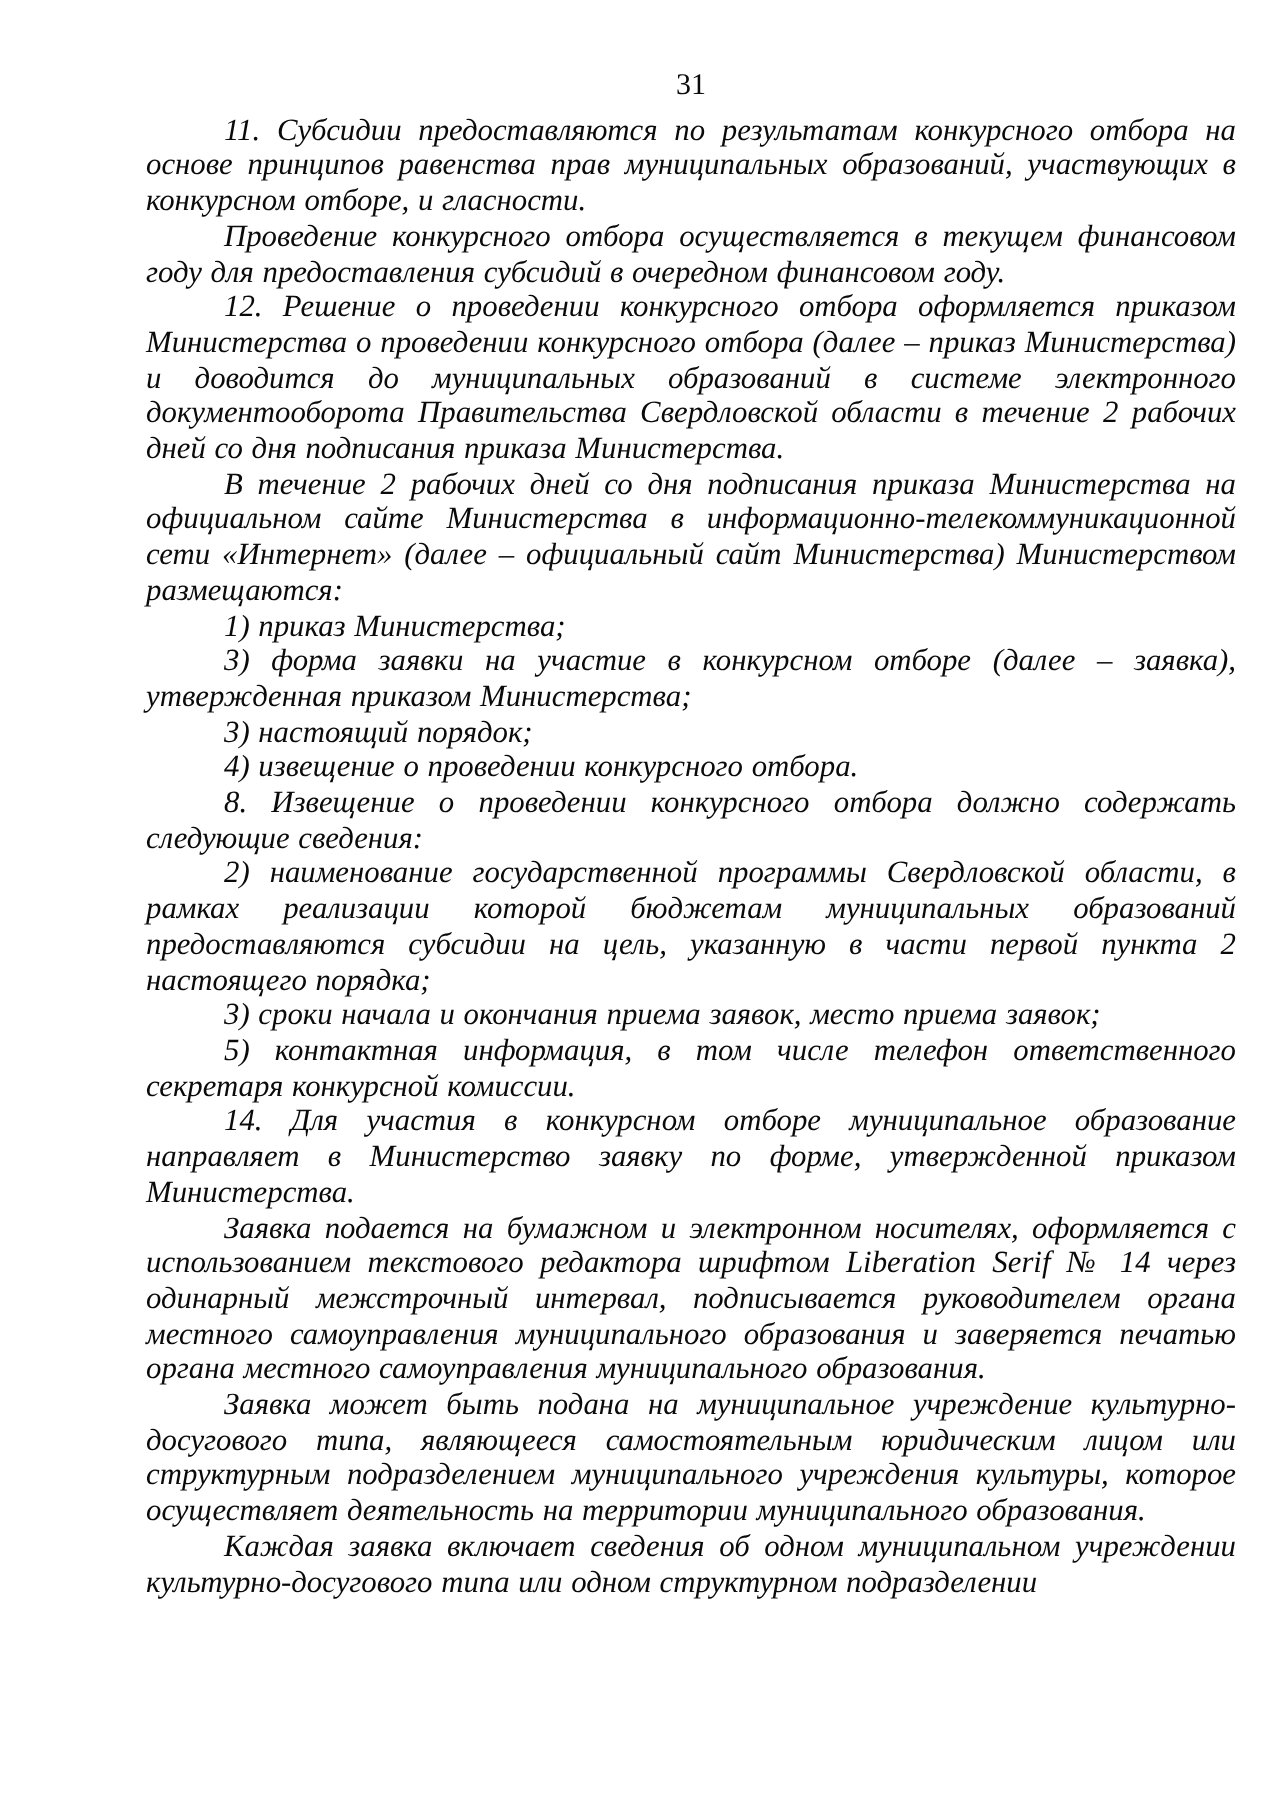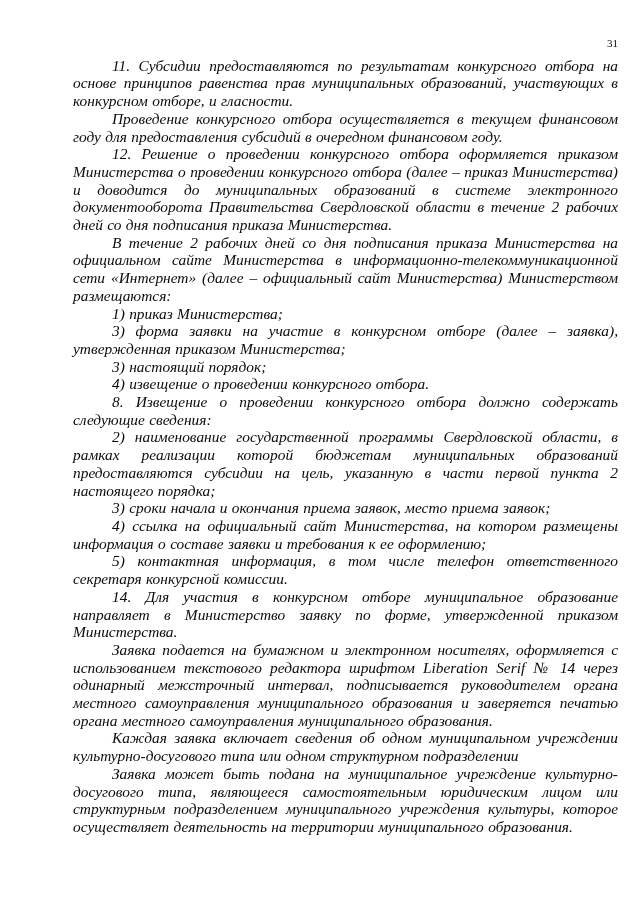--- a/index.html
+++ b/index.html
@@ -16,22 +16,22 @@
     font-family: "Liberation Serif", "DejaVu Serif", serif;
     color: #0a0a0a;
   }
   .content {
     position: absolute;
     top: 35px;
     left: 73px;
     width: 545px;
   }
   .page-number {
-    text-align: right;
-    font-size: 11px;
+    text-align: center;
+    font-size: 15px;
     line-height: 17.7px;
     margin: 0 0 4px 0;
   }
   .para {
     margin: 0;
     font-size: 15.4px;
     line-height: 17.7px;
     text-align: justify;
     text-indent: 39px;
     word-spacing: 0.5px;
@@ -49,21 +49,20 @@
         <p class="para">Проведение конкурсного отбора осуществляется в текущем финансовом году для предоставления субсидий в очередном финансовом году.</p>
         <p class="para">12. Решение о проведении конкурсного отбора оформляется приказом Министерства о проведении конкурсного отбора (далее – приказ Министерства) и доводится до муниципальных образований в системе электронного документооборота Правительства Свердловской области в течение 2 рабочих дней со дня подписания приказа Министерства.</p>
         <p class="para">В течение 2 рабочих дней со дня подписания приказа Министерства на официальном сайте Министерства в информационно-телекоммуникационной сети «Интернет» (далее – официальный сайт Министерства) Министерством размещаются:</p>
         <p class="para">1) приказ Министерства;</p>
         <p class="para">3) форма заявки на участие в конкурсном отборе (далее – заявка), утвержденная приказом Министерства;</p>
         <p class="para">3) настоящий порядок;</p>
         <p class="para">4) извещение о проведении конкурсного отбора.</p>
         <p class="para">8. Извещение о проведении конкурсного отбора должно содержать следующие сведения:</p>
         <p class="para">2) наименование государственной программы Свердловской области, в рамках реализации которой бюджетам муниципальных образований предоставляются субсидии на цель, указанную в части первой пункта 2 настоящего порядка;</p>
         <p class="para">3) сроки начала и окончания приема заявок, место приема заявок;</p>
-        <p class="para">4) ссылка на официальный сайт Министерства, на котором размещены информация о составе заявки и требования к ее оформлению;</p>
         <p class="para">5) контактная информация, в том числе телефон ответственного секретаря конкурсной комиссии.</p>
         <p class="para">14. Для участия в конкурсном отборе муниципальное образование направляет в Министерство заявку по форме, утвержденной приказом Министерства.</p>
         <p class="para">Заявка подается на бумажном и электронном носителях, оформляется с использованием текстового редактора шрифтом Liberation Serif № 14 через одинарный межстрочный интервал, подписывается руководителем органа местного самоуправления муниципального образования и заверяется печатью органа местного самоуправления муниципального образования.</p>
+        <p class="para">Заявка может быть подана на муниципальное учреждение культурно-досугового типа, являющееся самостоятельным юридическим лицом или структурным подразделением муниципального учреждения культуры, которое осуществляет деятельность на территории муниципального образования.</p>
         <p class="para">Каждая заявка включает сведения об одном муниципальном учреждении культурно-досугового типа или одном структурном подразделении</p>
-        <p class="para">Заявка может быть подана на муниципальное учреждение культурно-досугового типа, являющееся самостоятельным юридическим лицом или структурным подразделением муниципального учреждения культуры, которое осуществляет деятельность на территории муниципального образования.</p>
       </div>
   </div>
 </div>
 
 </body></html>

